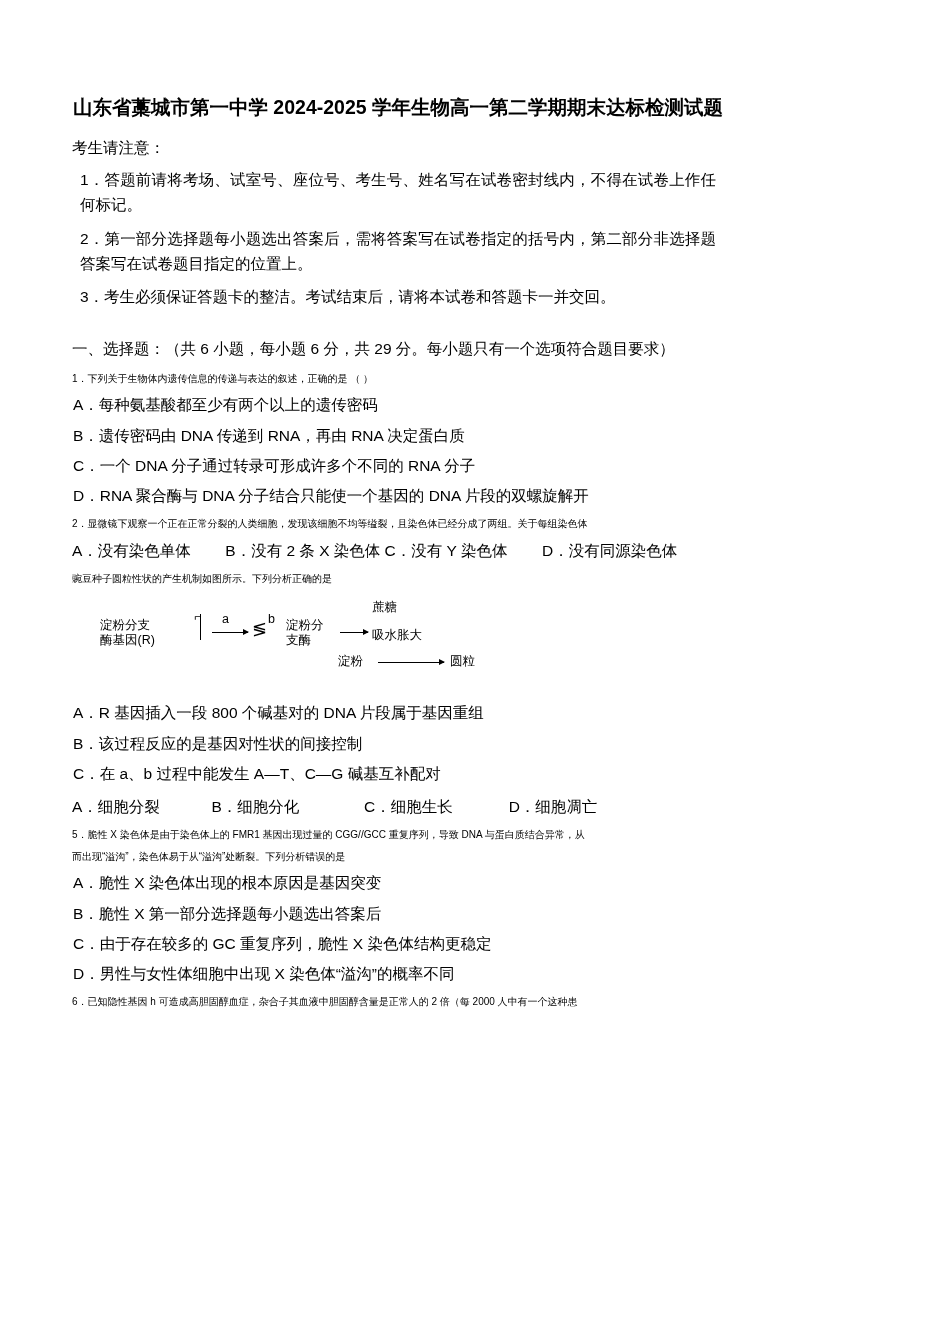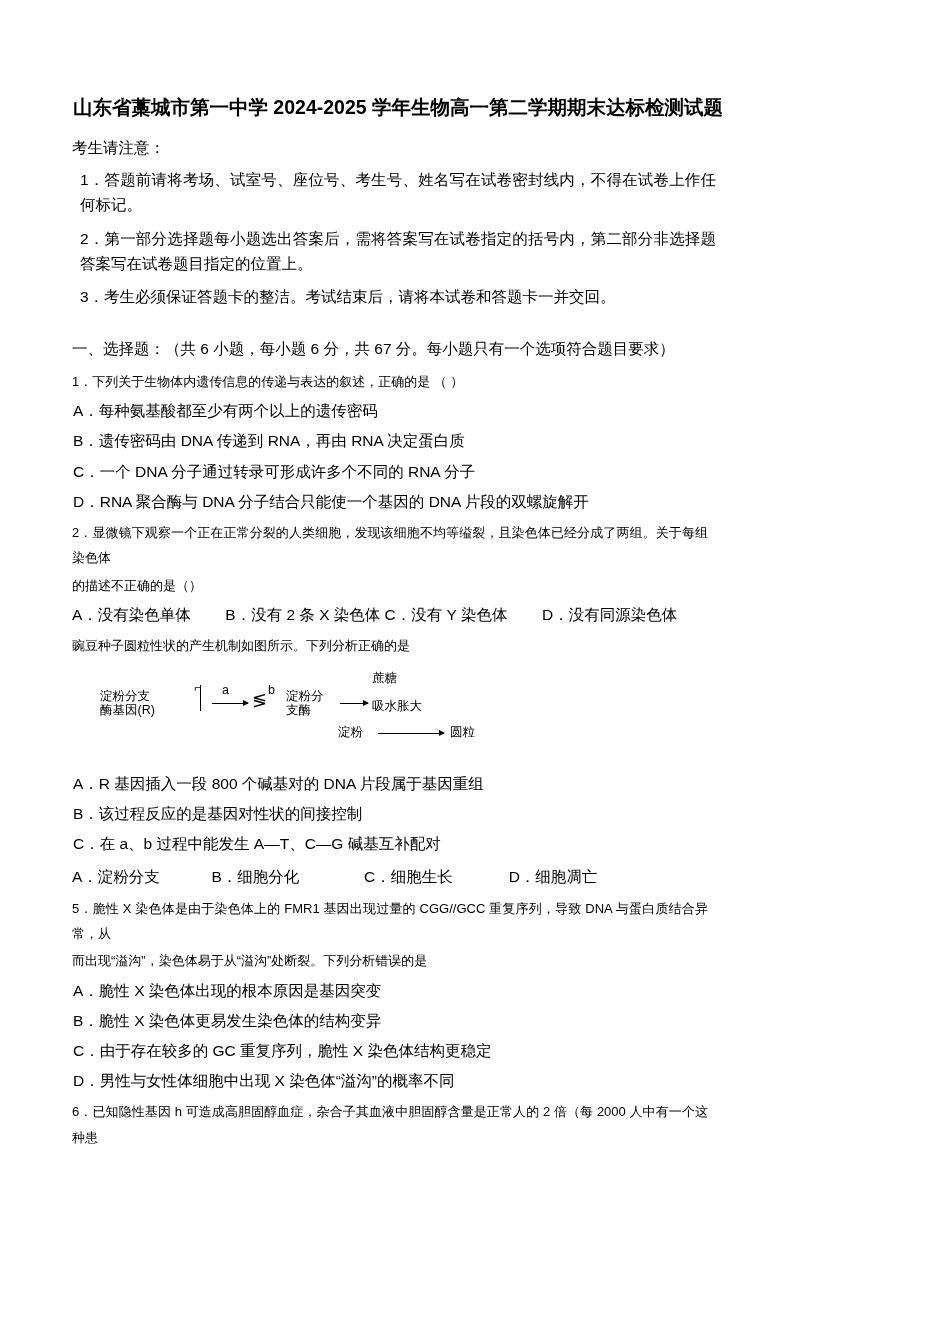--- a/index.html
+++ b/index.html
@@ -44,21 +44,21 @@
     text-align: justify;
   }
   .spacer-lg { height: 22px; }
   .sec-head {
     font-family: "Liberation Sans", sans-serif;
     font-size: 15.5px;
     margin: 0 0 9px 0;
   }
   .q-stem {
     font-family: "Liberation Sans", sans-serif;
-    font-size: 13px;
+    font-size: 10px;
     line-height: 1.95;
     margin: 0 16px 2px 0;
     text-align: justify;
   }
   .opt {
     font-family: "Liberation Sans", sans-serif;
     font-size: 15.5px;
     line-height: 1.95;
     margin: 0;
     padding-left: 1px;
@@ -122,33 +122,32 @@
 
   <div class="doc-title">山东省藁城市第一中学 2024-2025 学年生物高一第二学期期末达标检测试题</div>
 
   <div class="notice-head">考生请注意：</div>
   <div class="notice-line">1．答题前请将考场、试室号、座位号、考生号、姓名写在试卷密封线内，不得在试卷上作任何标记。</div>
   <div class="notice-line">2．第一部分选择题每小题选出答案后，需将答案写在试卷指定的括号内，第二部分非选择题答案写在试卷题目指定的位置上。</div>
   <div class="notice-line">3．考生必须保证答题卡的整洁。考试结束后，请将本试卷和答题卡一并交回。</div>
 
   <div class="spacer-lg"></div>
 
-  <div class="sec-head">一、选择题：（共 6 小题，每小题 6 分，共 67 分。每小题只有一个选项符合题目要求）</div>
+  <div class="sec-head">一、选择题：（共 6 小题，每小题 6 分，共 29 分。每小题只有一个选项符合题目要求）</div>
 
   <div class="q-block">
     <div class="q-stem"><span>1．</span><span>下列关于生物体内遗传信息的传递与表达的叙述，正确的是 （  ）</span></div>
     <div class="opt">A．每种氨基酸都至少有两个以上的遗传密码</div>
     <div class="opt">B．遗传密码由 DNA 传递到 RNA，再由 RNA 决定蛋白质</div>
     <div class="opt">C．一个 DNA 分子通过转录可形成许多个不同的 RNA 分子</div>
     <div class="opt">D．RNA 聚合酶与 DNA 分子结合只能使一个基因的 DNA 片段的双螺旋解开</div>
   </div>
 
   <div class="q-block">
     <div class="q-stem"><span>2．</span><span>显微镜下观察一个正在正常分裂的人类细胞，发现该细胞不均等缢裂，且染色体已经分成了两组。关于每组染色体</span></div>
-    <div class="q-stem">的描述不正确的是（）</div>
     <div class="opt-row">A．没有染色单体        B．没有 2 条 X 染色体 C．没有 Y 染色体        D．没有同源染色体</div>
   </div>
 
   <div class="q-block">
     <div class="q-stem">豌豆种子圆粒性状的产生机制如图所示。下列分析正确的是</div>
 
     <div class="figure-wrap">
       <div class="figure">
 
         <div class="fig-txt" style="left:0px; top:16px;">淀粉分支
@@ -179,28 +178,28 @@
         <div class="fig-txt" style="left:350px; top:52px;">圆粒</div>
       </div>
     </div>
 
     <div class="opt">A．R 基因插入一段 800 个碱基对的 DNA 片段属于基因重组</div>
     <div class="opt">B．该过程反应的是基因对性状的间接控制</div>
     <div class="opt">C．在 a、b 过程中能发生 A—T、C—G 碱基互补配对</div>
   </div>
 
   <div class="q-block">
-    <div class="opt-row">A．淀粉分支            B．细胞分化               C．细胞生长             D．细胞凋亡</div>
+    <div class="opt-row">A．细胞分裂            B．细胞分化               C．细胞生长             D．细胞凋亡</div>
   </div>
 
   <div class="q-block">
     <div class="q-stem"><span>5．</span><span>脆性 X 染色体是由于染色体上的 FMR1 基因出现过量的 CGG//GCC 重复序列，导致 DNA 与蛋白质结合异常，从</span></div>
     <div class="q-stem">而出现“溢沟”，染色体易于从“溢沟”处断裂。下列分析错误的是</div>
     <div class="opt">A．脆性 X 染色体出现的根本原因是基因突变</div>
-    <div class="opt">B．脆性 X 染色体更易发生染色体的结构变异</div>
+    <div class="opt">B．脆性 X 第一部分选择题每小题选出答案后</div>
     <div class="opt">C．由于存在较多的 GC 重复序列，脆性 X 染色体结构更稳定</div>
     <div class="opt">D．男性与女性体细胞中出现 X 染色体“溢沟”的概率不同</div>
   </div>
 
   <div class="q-block">
     <div class="q-stem"><span>6．</span><span>已知隐性基因 h 可造成高胆固醇血症，杂合子其血液中胆固醇含量是正常人的 2 倍（每 2000 人中有一个这种患</span></div>
   </div>
 
 </div>
 

